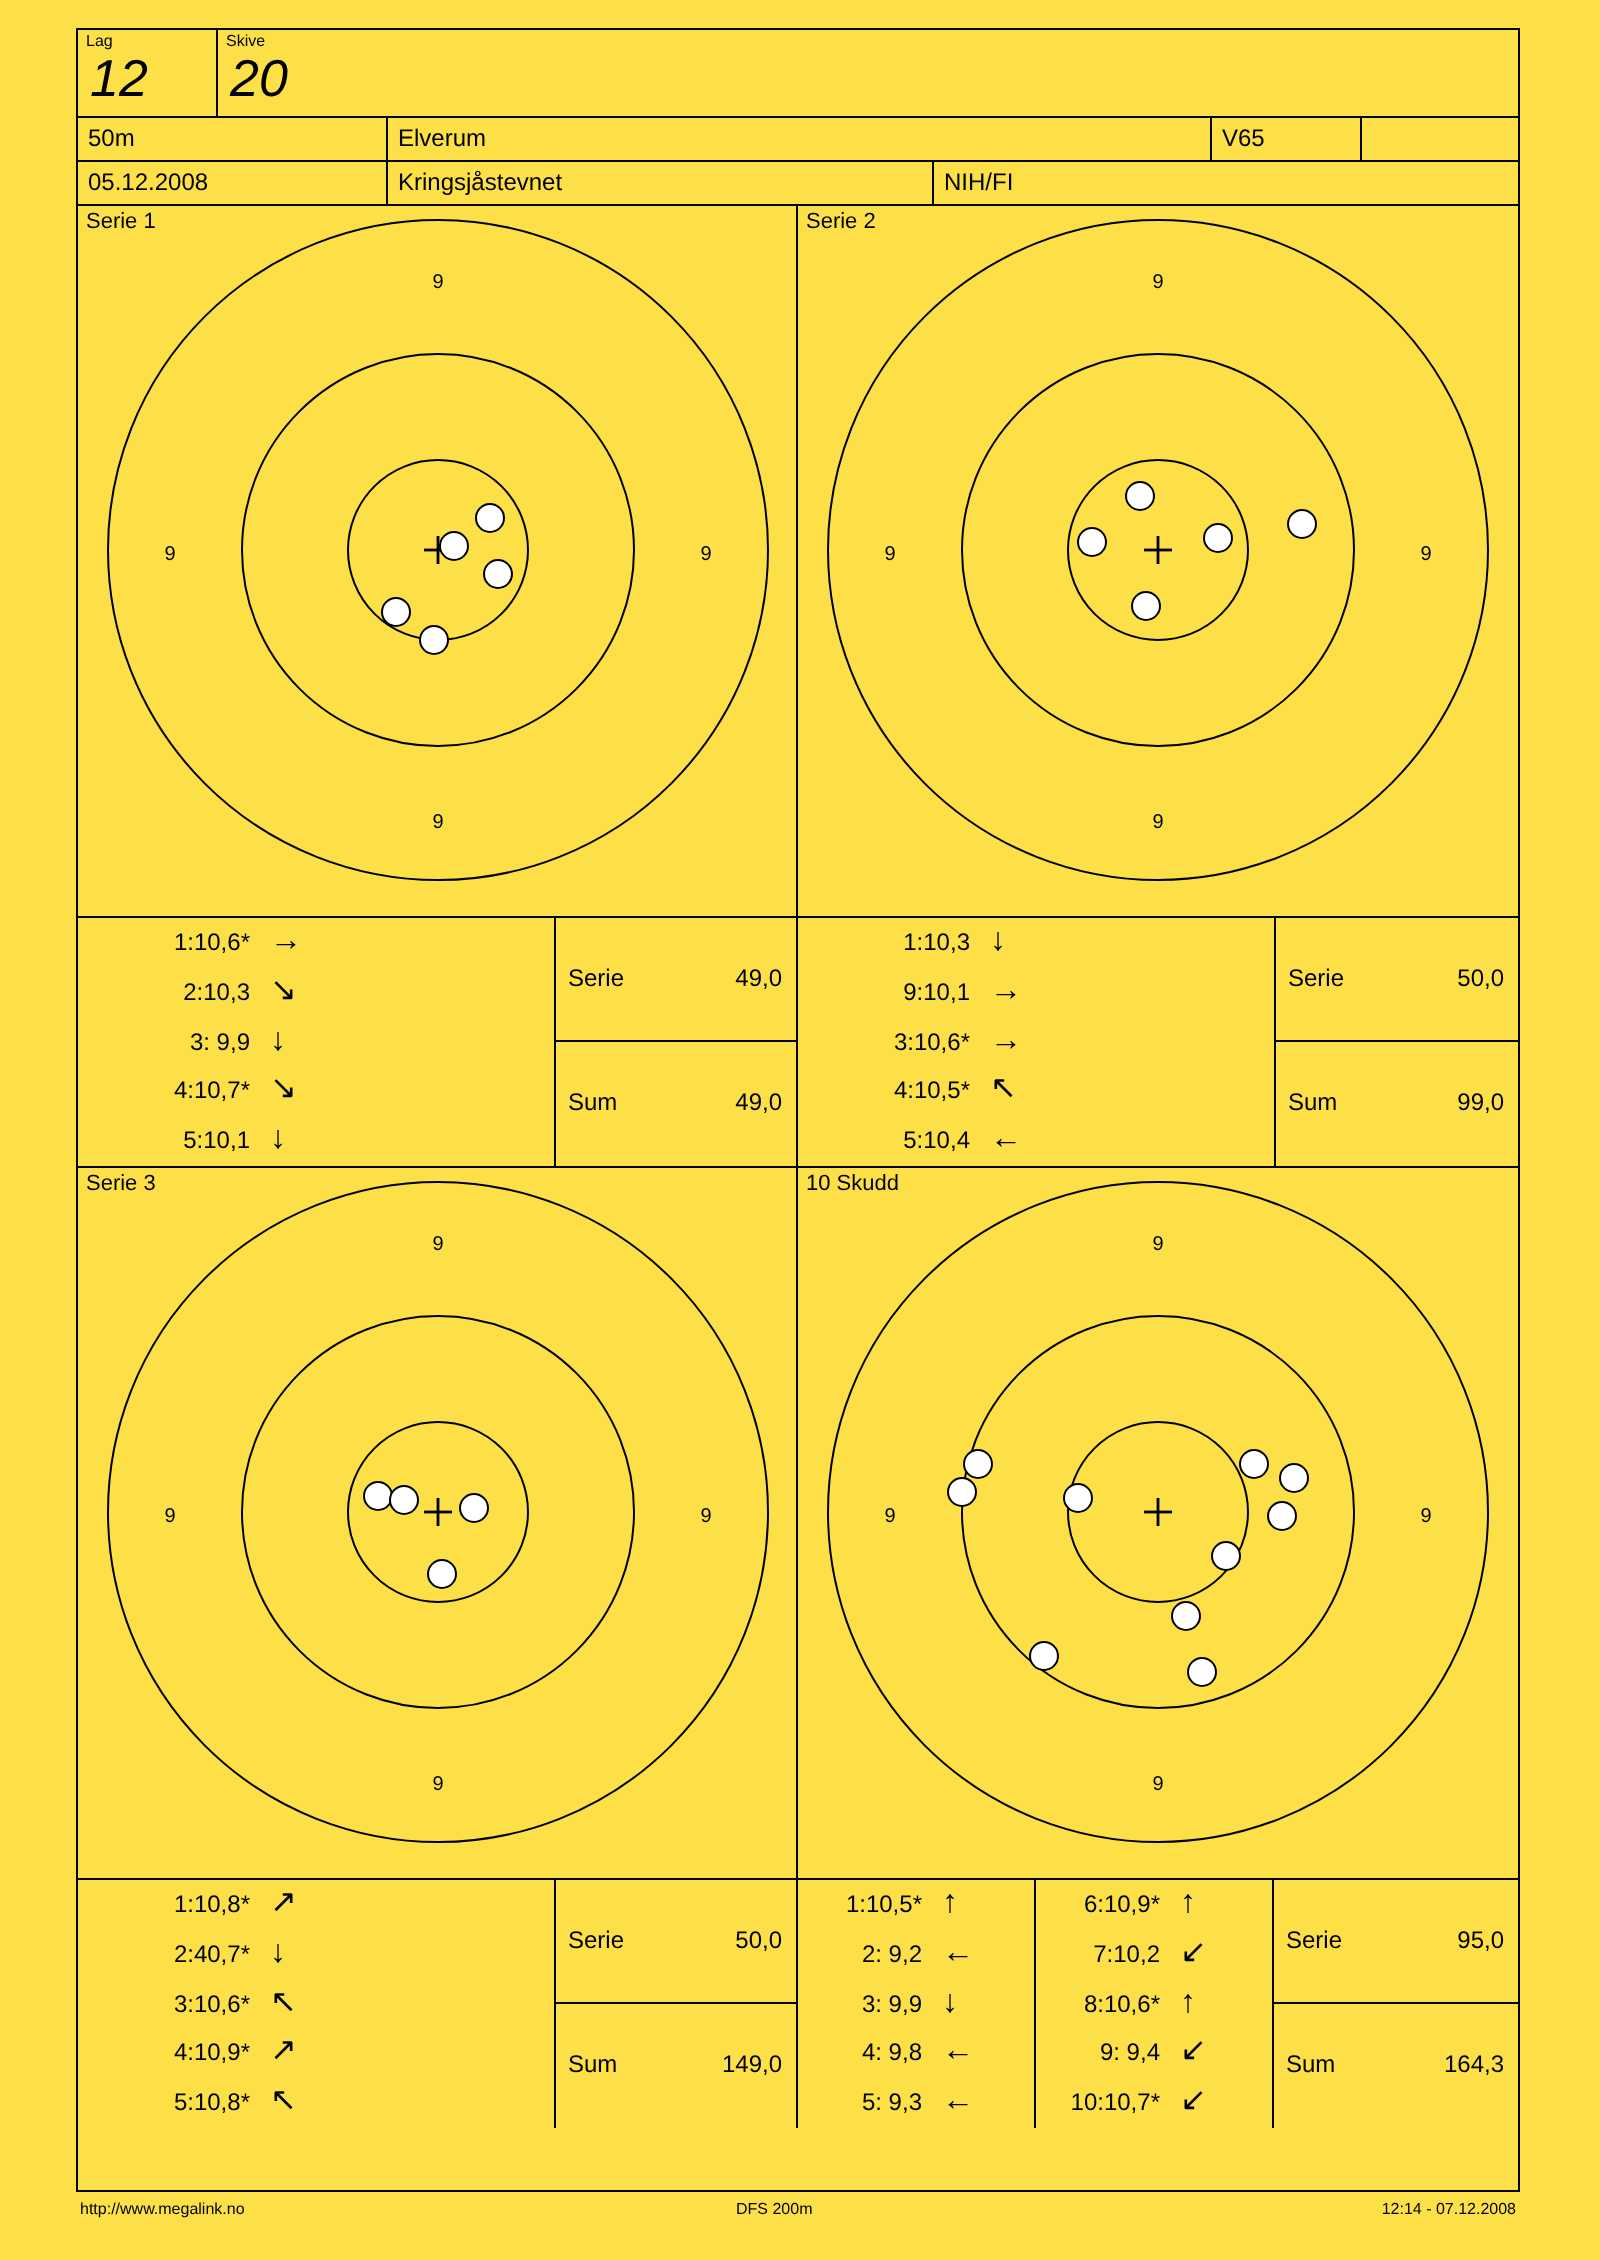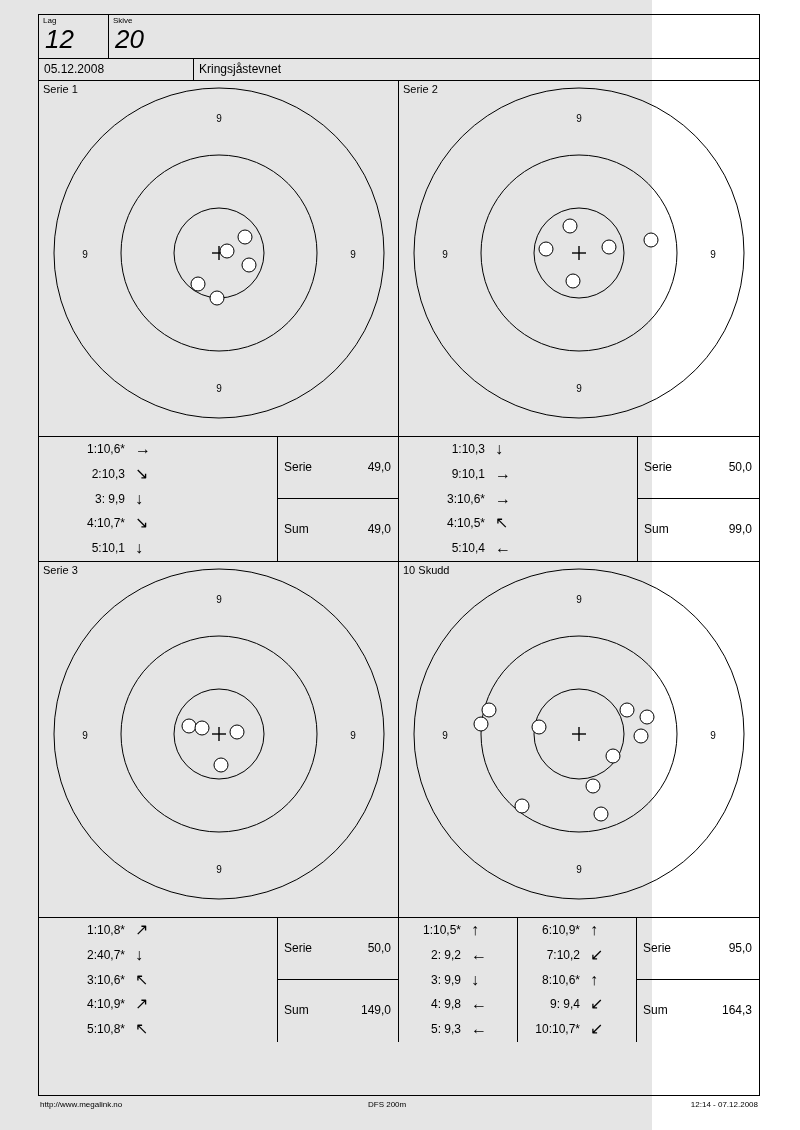--- a/index.html
+++ b/index.html
@@ -6,24 +6,24 @@
     margin: 0;
     padding: 0;
     background: #ffffff;
   }
   body {
     font-family: "Liberation Sans", sans-serif;
     color: #000000;
   }
   #page {
     position: relative;
-    width: 652px;
+    width: 800px;
     height: 1130px;
     box-sizing: border-box;
-    background: #e5e5e5;
+    background: #fde047;
   }
   .sheet {
     position: absolute;
     left: 38px;
     top: 14px;
     width: 722px;
     height: 1082px;
     border: 1px solid #000;
     box-sizing: border-box;
   }
@@ -206,24 +206,31 @@
       <div class="hdr-cell lag-cell">
         <div class="cell-tag">Lag</div>
         <div class="cell-big">12</div>
       </div>
       <div class="hdr-cell skive-cell">
         <div class="cell-tag">Skive</div>
         <div class="cell-big">20</div>
       </div>
     </div>
 
+    <div class="hdr-row2">
+      <div class="r2-dist">50m</div>
+      <div class="r2-place">Elverum</div>
+      <div class="r2-class">V65</div>
+      <div class="r2-blank"></div>
+    </div>
 
     <div class="hdr-row3">
       <div class="r3-date">05.12.2008</div>
       <div class="r3-range">Kringsjåstevnet</div>
+      <div class="r3-org">NIH/FI</div>
     </div>
 
     <div class="targets-row">
       <div class="target-cell">
         <div class="serie-label">Serie 1</div>
         <svg class="target-svg" width="360" height="355" viewBox="0 0 360 355">
             <circle cx="180" cy="172" r="165" fill="none" stroke="#000" stroke-width="1"></circle>
             <circle cx="180" cy="172" r="98" fill="none" stroke="#000" stroke-width="1"></circle>
             <circle cx="180" cy="172" r="45" fill="none" stroke="#000" stroke-width="1"></circle>
             <line x1="173" y1="172" x2="187" y2="172" stroke="#000" stroke-width="1.4"></line>

